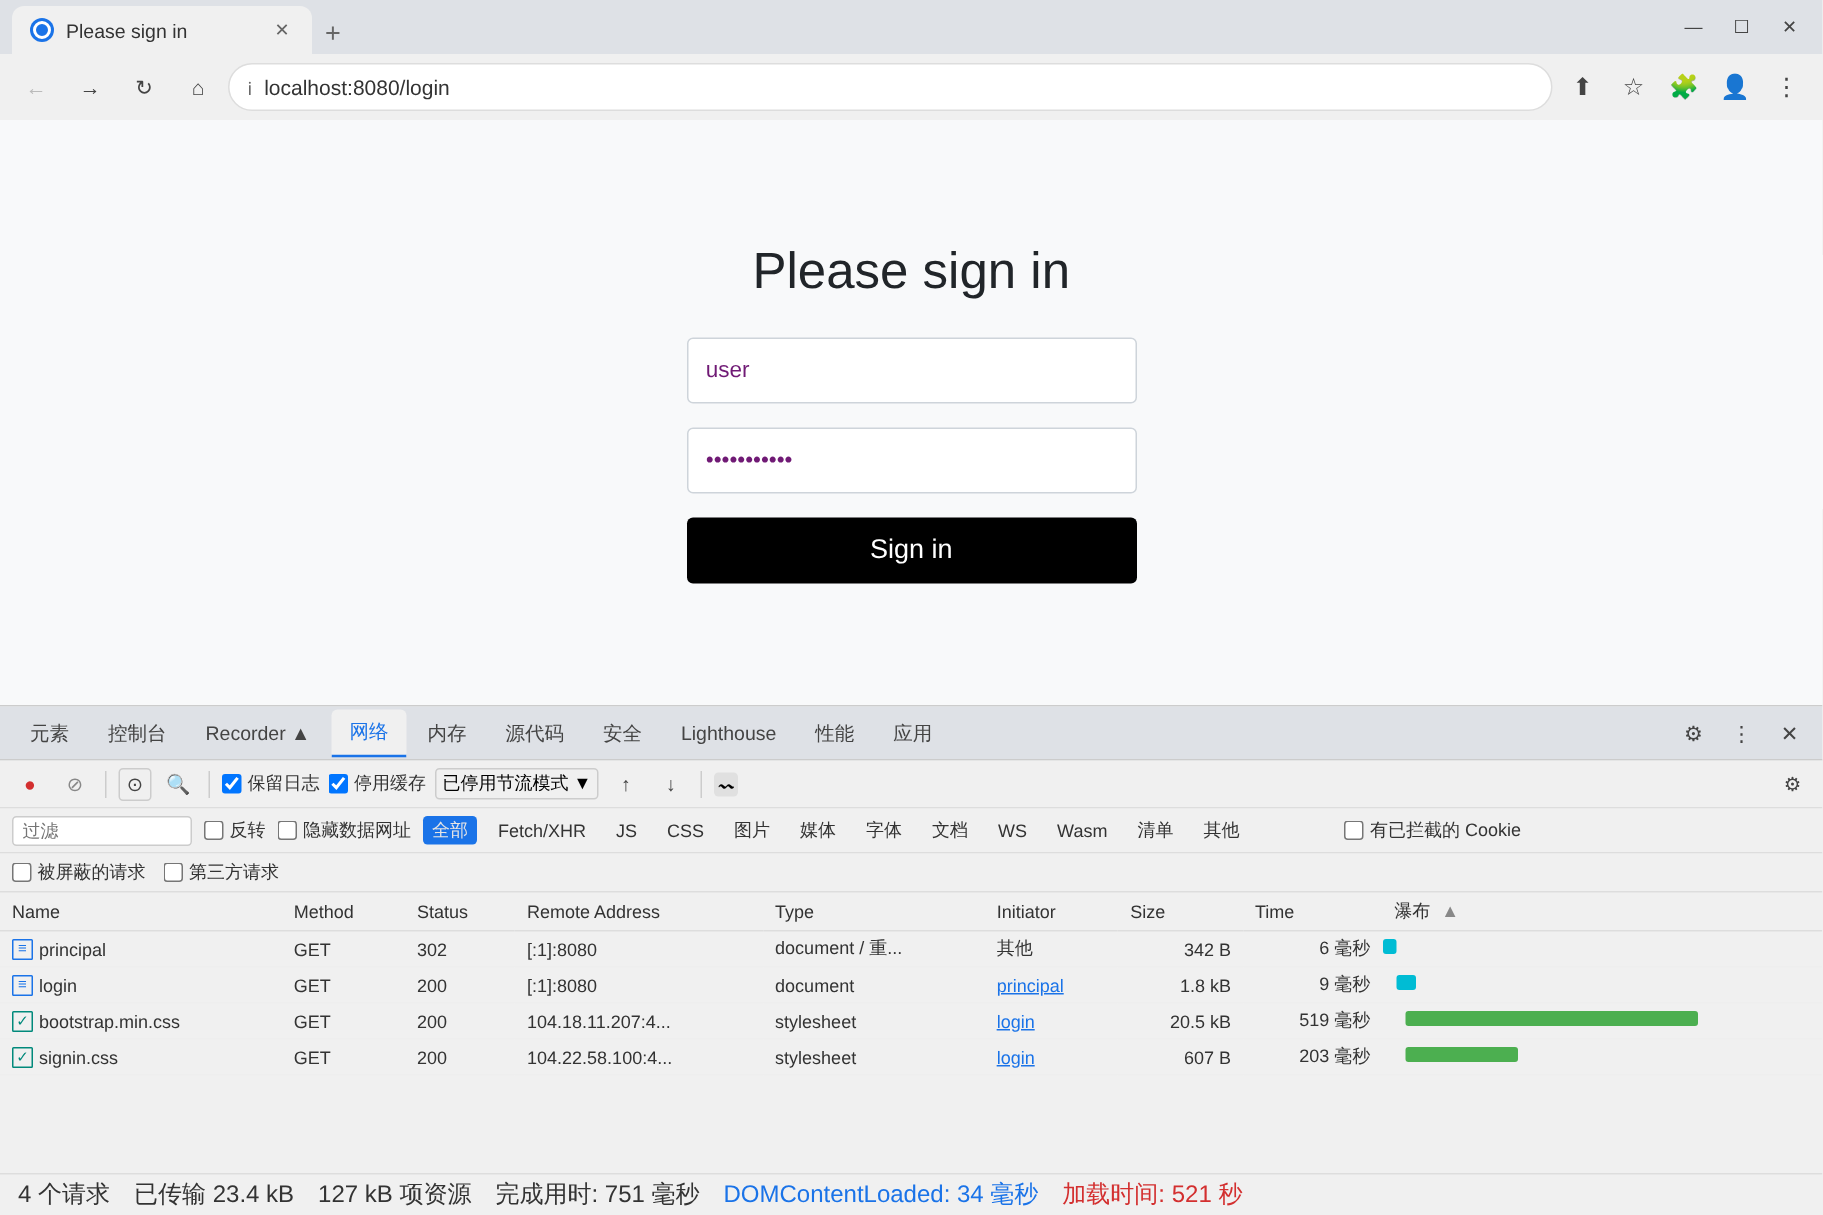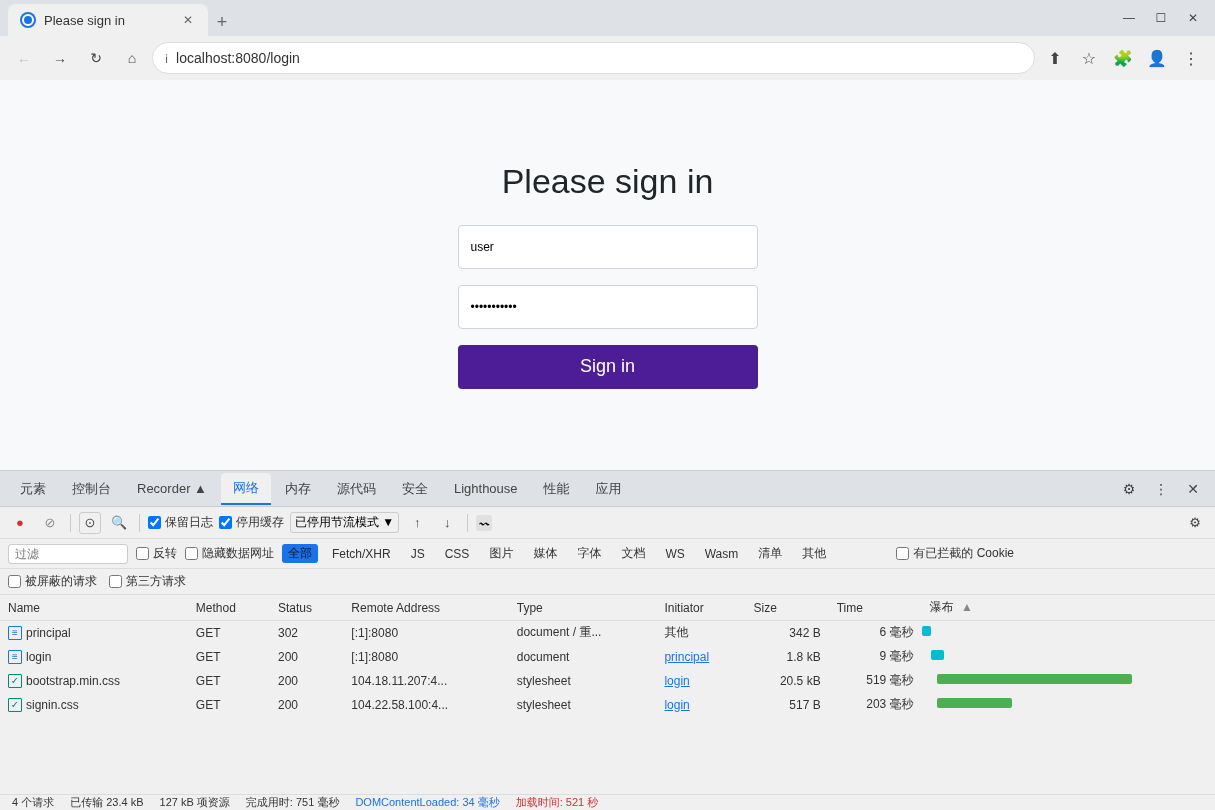--- a/index.html
+++ b/index.html
@@ -135,28 +135,28 @@
       flex-direction: column;
       gap: 16px;
       width: 300px;
     }
     .form-input {
       width: 100%;
       height: 44px;
       border: 1px solid #ced4da;
       border-radius: 4px;
       padding: 8px 12px;
-      font-size: 12px;
-      color: #000000;
+      font-size: 15px;
+      color: #701a75;
       outline: none;
     }
     .sign-in-btn {
       width: 100%;
       height: 44px;
-      background: #4c1d95;
+      background: #000000;
       color: white;
       border: none;
       border-radius: 4px;
       font-size: 18px;
       cursor: pointer;
     }
 
     
     .devtools {
       background: #f0f0f0;
@@ -256,21 +256,21 @@
     }
     .filter-chip {
       font-size: 12px;
       color: #333;
       cursor: pointer;
       padding: 1px 6px;
       border-radius: 3px;
     }
     .filter-chip.active {
       background: #1a73e8;
-      color: #0f172a;
+      color: #e5e5e5;
     }
 
     
     .blocked-bar {
       background: #f0f0f0;
       height: 26px;
       display: flex;
       align-items: center;
       padding: 0 8px;
       gap: 12px;
@@ -334,27 +334,27 @@
       border-radius: 2px;
       display: inline-block;
       position: absolute;
     }
     .bar-teal { background: #00bcd4; }
     .bar-green { background: #4caf50; }
 
     
     .status-bar {
       background: #f0f0f0;
-      height: 16px;
+      height: 28px;
       display: flex;
       align-items: center;
       padding: 0 12px;
       gap: 16px;
       border-top: 1px solid #ddd;
-      font-size: 11px;
+      font-size: 16px;
       color: #333;
     }
     .status-bar .blue-text { color: #1a73e8; }
     .status-bar .red-text { color: #d32f2f; }
   </style>
 </head>
 <body>
 
 <div class="browser-titlebar">
   <div class="tab-bar">
@@ -558,21 +558,21 @@
       <div class="name-cell">
         <div class="file-icon teal">✓</div>
         <span style="cursor:pointer;">signin.css</span>
       </div>
     </td>
     <td>GET</td>
     <td>200</td>
     <td>104.22.58.100:4...</td>
     <td>stylesheet</td>
     <td><span class="link-text">login</span></td>
-    <td style="text-align:right;">517 B</td>
+    <td style="text-align:right;">607 B</td>
     <td style="text-align:right;">203 毫秒</td>
     <td style="position:relative; min-width:200px; height:20px;">
       <div class="waterfall-bar bar-green" style="left:15px; width:75px; top:5px;"></div>
     </td>
   </tr>
         </tbody>
     </table>
   </div>
 
   <div class="status-bar">

